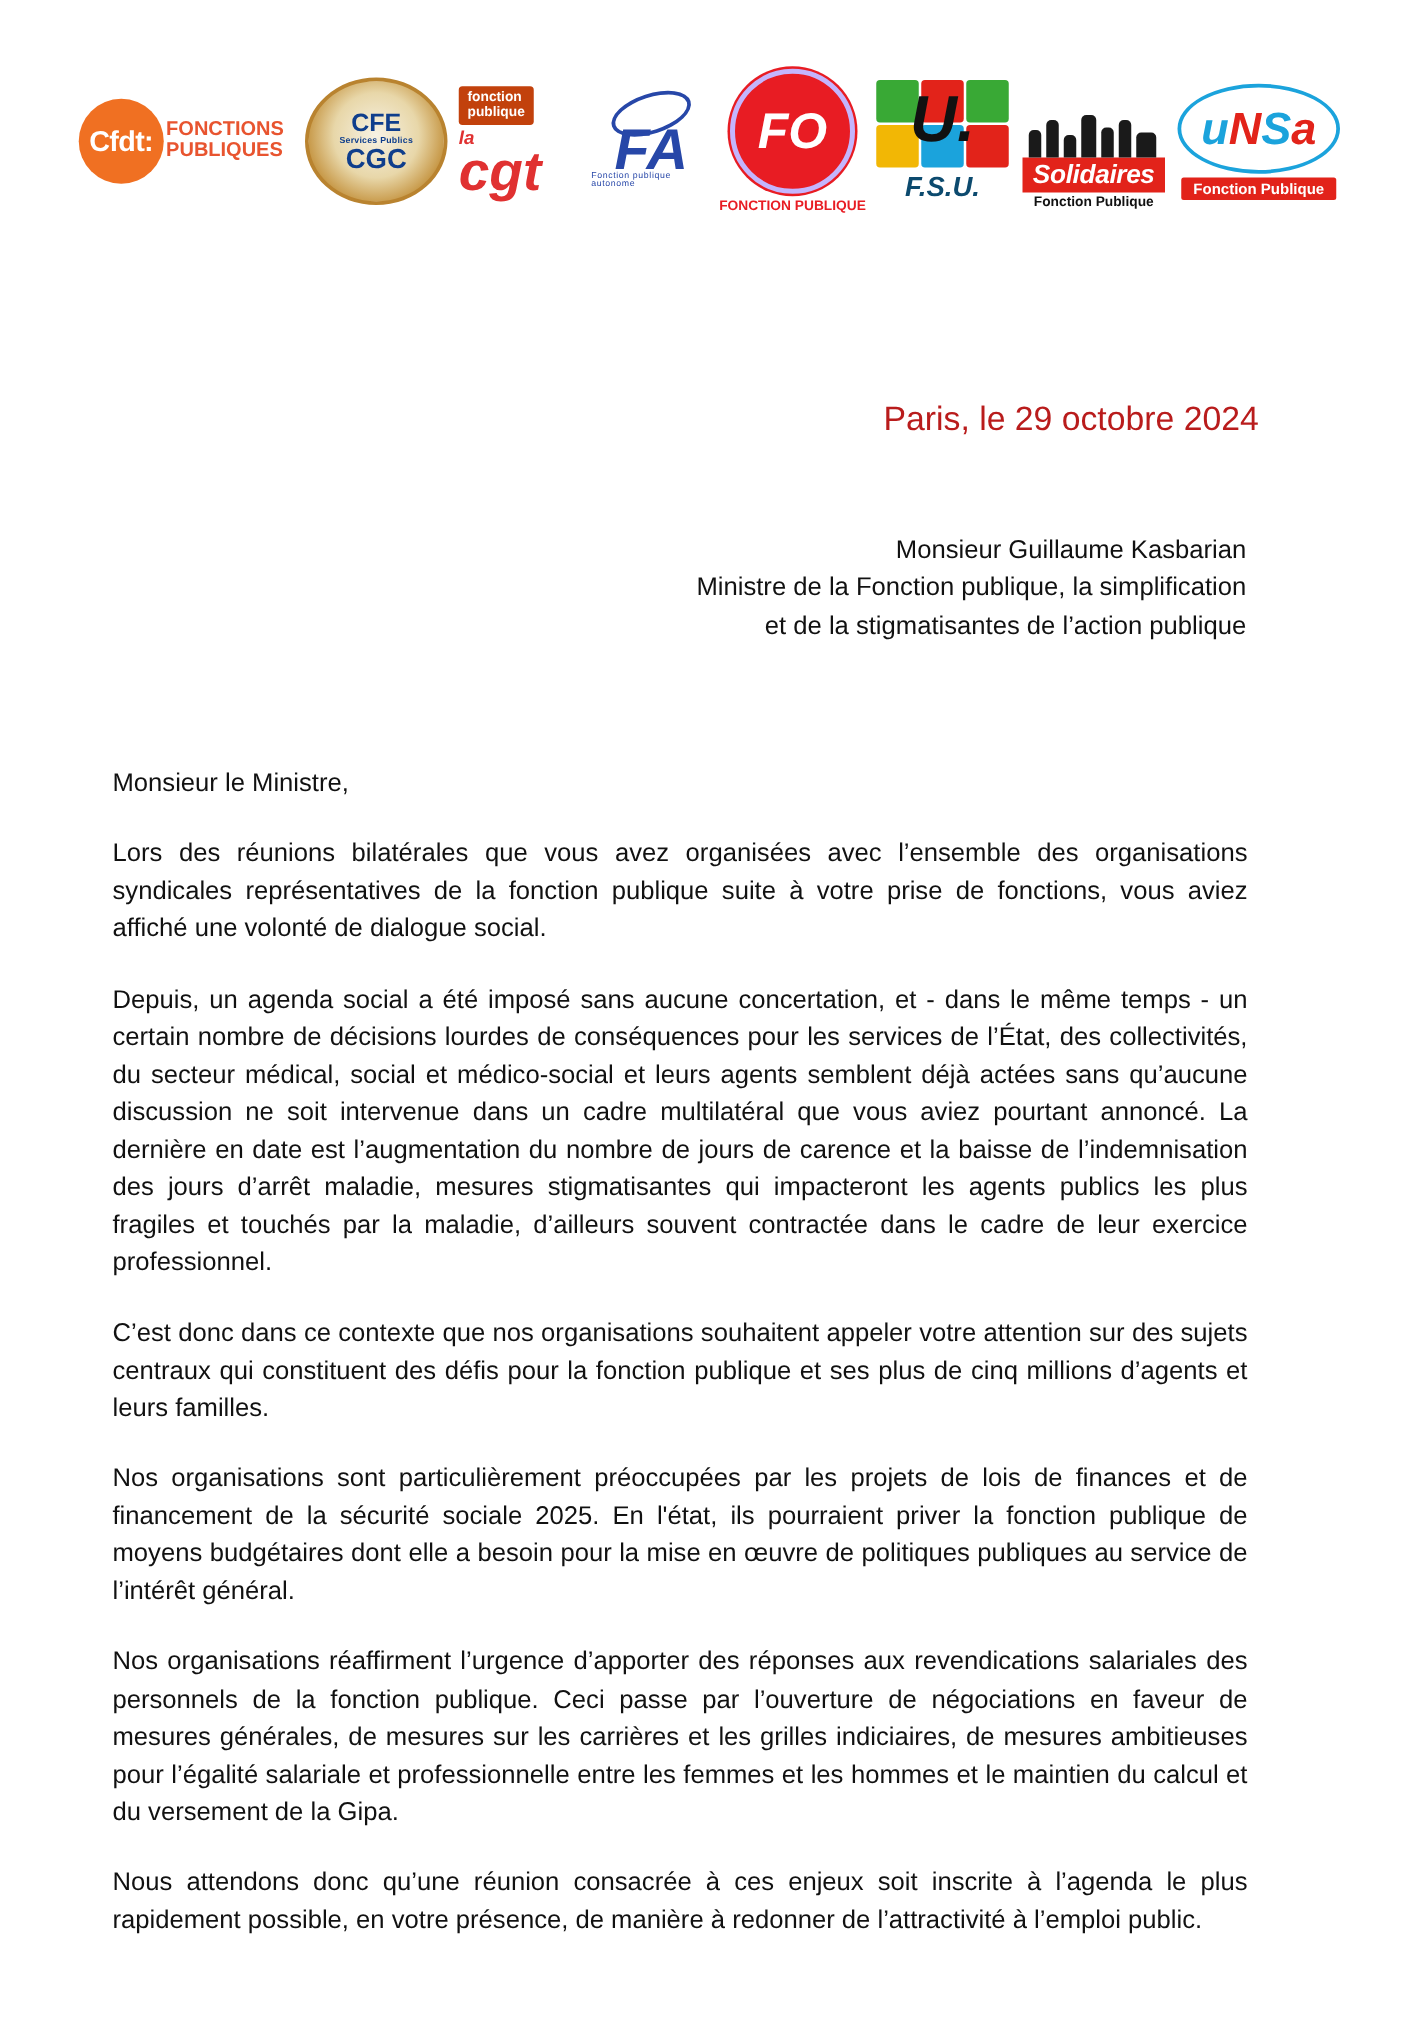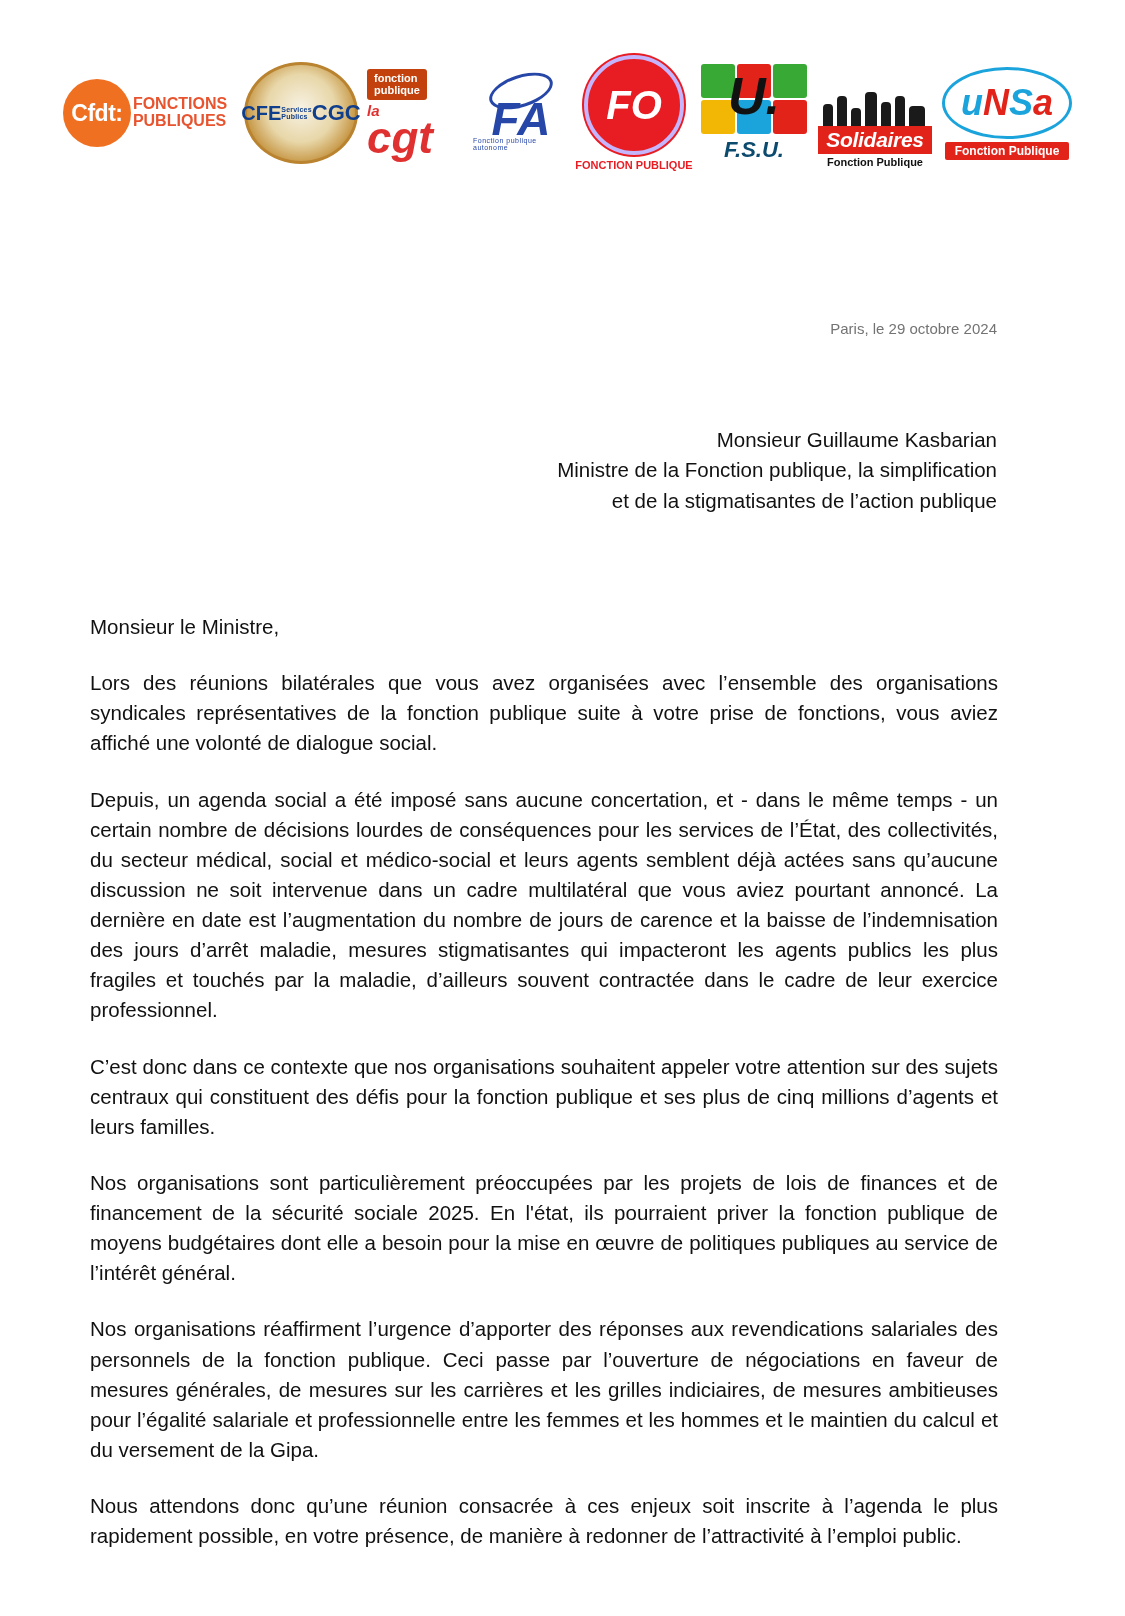--- a/index.html
+++ b/index.html
@@ -51,21 +51,21 @@
     font-weight: bold; font-size: 23px; letter-spacing: -0.5px;
   }
   .cfdt-text { font-size: 16px; font-weight: bold; color: #E8542F; line-height: 1.05; }
 
   
   .logo-cgc { width: 120px; height: 100px; }
   .cgc-circle {
     width: 108px; height: 96px; border-radius: 50%;
     background: radial-gradient(circle at 50% 45%, #f7f2e4 0%, #e8d7a9 45%, #c89a4a 72%, #8e5a24 100%);
     border: 3px solid #b9832f;
-    display: flex; flex-direction: row; align-items: center; justify-content: center;
+    display: flex; flex-direction: column; align-items: center; justify-content: center;
     color: #123f8c;
   }
   .cgc-cfe { font-size: 20px; font-weight: bold; color: #0f3e8c; line-height: 1; }
   .cgc-sub { font-size: 7px; font-weight: bold; color: #0f3e8c; letter-spacing: .2px; }
   .cgc-cgc { font-size: 22px; font-weight: bold; color: #0f3e8c; line-height: 1; }
 
   
   .logo-cgt { width: 100px; height: 110px; flex-direction: column; align-items: flex-start; }
   .cgt-fp {
     background: #c2410c; color: #fff; font-size: 11px; font-weight: bold;
@@ -124,22 +124,22 @@
   .unsa-n { color: #E2231A; font-size: 36px; font-weight: bold; font-style: italic; }
   .unsa-s { color: #1BA3DC; font-size: 36px; font-weight: bold; font-style: italic; }
   .unsa-a { color: #E2231A; font-size: 36px; font-weight: bold; font-style: italic; }
   .unsa-band {
     margin-top: 3px; background: #E2231A; color: #fff; font-size: 12px; font-weight: bold;
     padding: 2px 10px; border-radius: 2px;
   }
 
   
   .date-line {
-    position: absolute; top: 320px; right: 128px;
-    font-size: 15px; color: #737373;
+    position: absolute; top: 320px; right: 118px;
+    font-size: 27px; color: #b91c1c;
   }
   .recipient {
     position: absolute; top: 425px; right: 128px;
     text-align: right; font-size: 20.5px; line-height: 1.48; color: #111;
   }
   .body-block {
     position: absolute; top: 612px; left: 90px; width: 908px;
     font-size: 20.5px; line-height: 1.47; color: #111;
   }
   .salutation { margin: 0 0 26px 0; }

